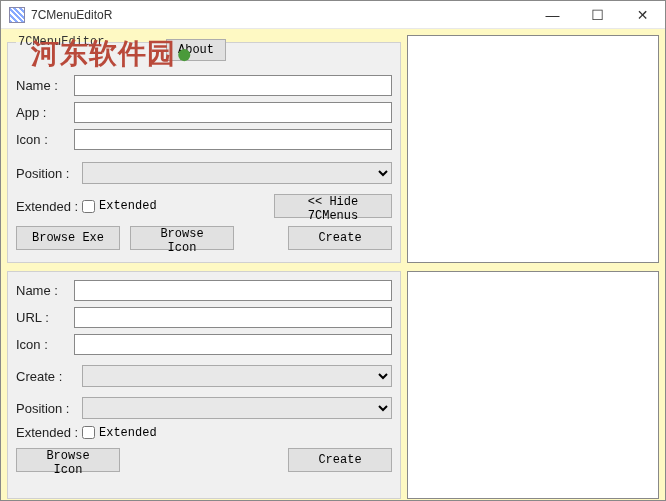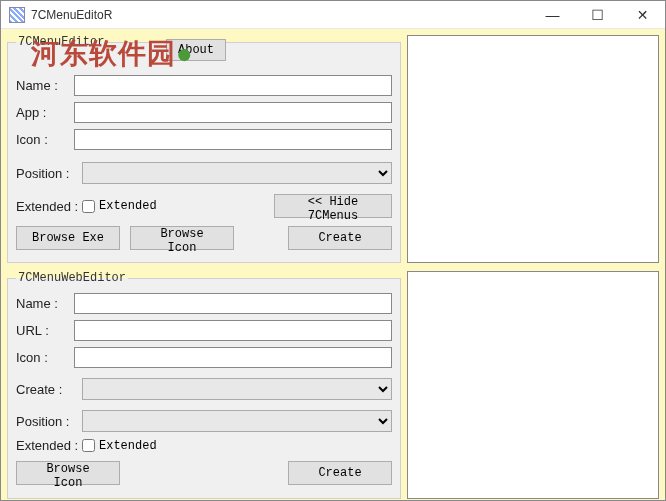--- a/index.html
+++ b/index.html
@@ -210,21 +210,20 @@
 
     <div class="btn-row">
       <button class="btn" style="width:104px">Browse Exe</button>
       <button class="btn" style="width:104px">Browse Icon</button>
       <div style="flex:1"></div>
       <button class="btn" style="width:104px">Create</button>
     </div>
   </fieldset>
 
   <fieldset id="grp-webeditor" class="group">
-    <legend>7CMenuWebEditor</legend>
 
     <div class="row">
       <span class="label">Name :</span>
       <input class="text" type="text" value="" style="">
     </div>
     <div class="row">
       <span class="label">URL :</span>
       <input class="text" type="text" value="" style="">
     </div>
     <div class="row">

